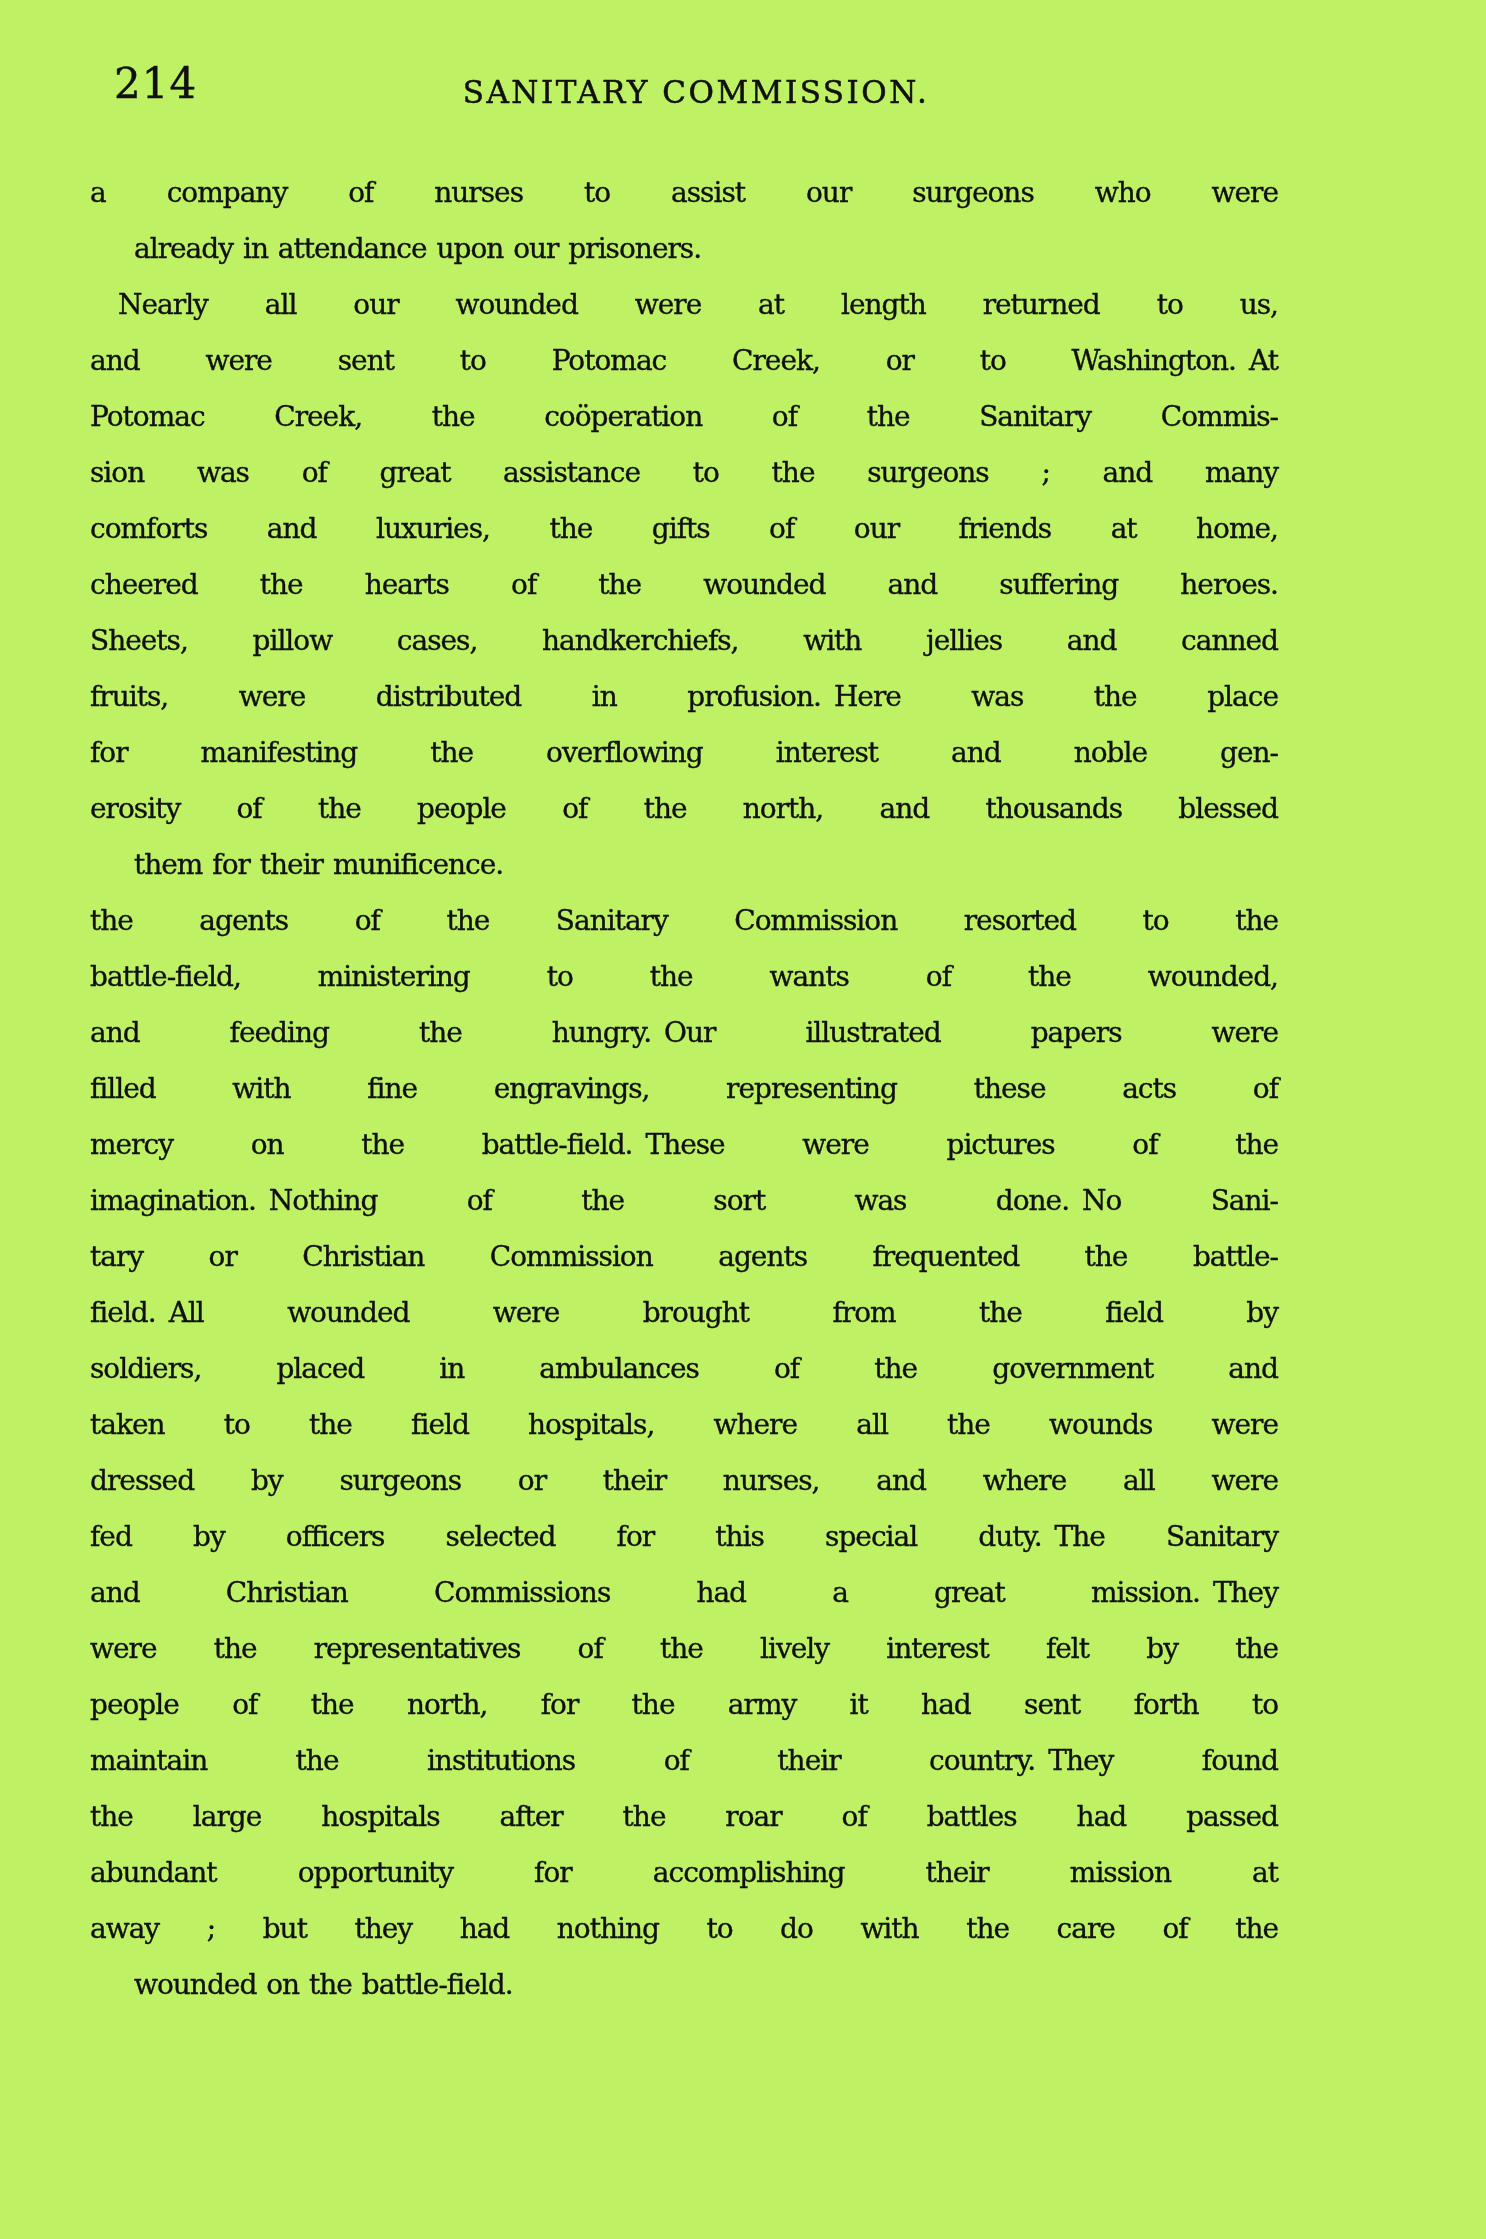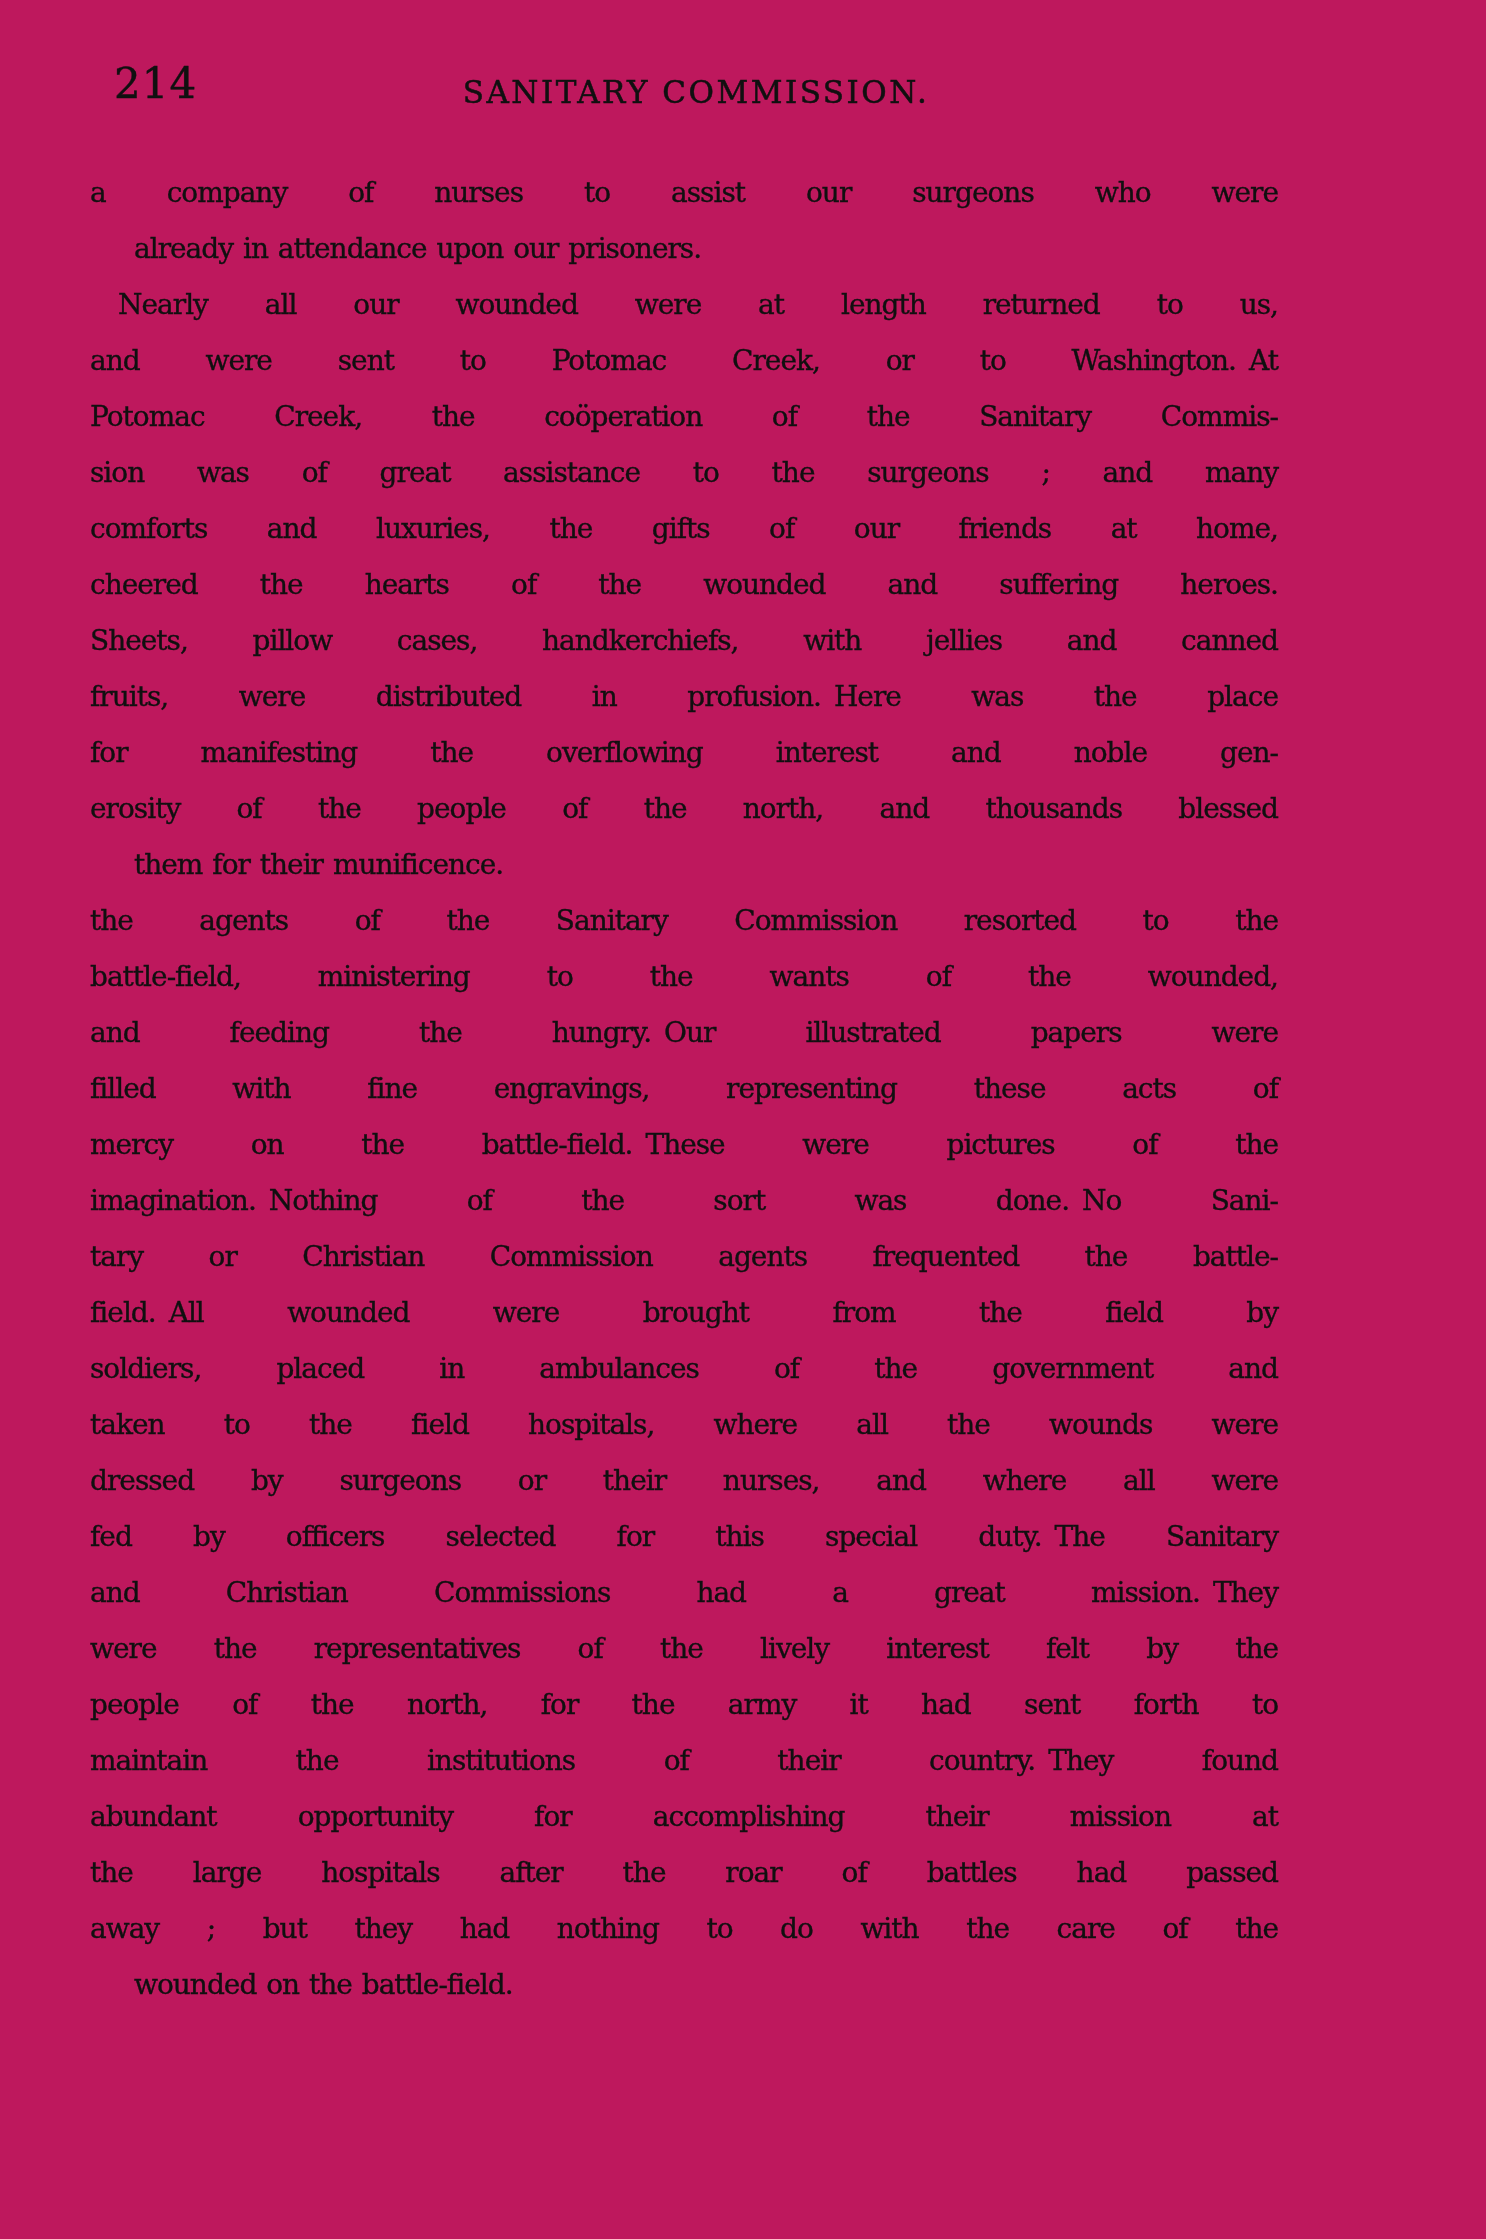--- a/index.html
+++ b/index.html
@@ -1,20 +1,20 @@
 <!DOCTYPE html>
 <html><head>
 <meta charset="utf-8">
 <style>
   html, body { margin: 0; padding: 0; background: #e8e8e8; }
   .page {
     position: relative;
     width: 1486px;
     height: 2239px;
-    background: #be185d;
+    background: #bef264;
     font-family: "DejaVu Serif", serif;
     color: #101010;
     overflow: hidden;
     margin: 0 auto;
   }
   .pagenum {
     position: absolute;
     left: 114px;
     top: 60px;
     font-size: 42px;
@@ -81,18 +81,18 @@
       <div class="text-line">tary or Christian Commission agents frequented the battle-</div>
       <div class="text-line">field. All wounded were brought from the field by</div>
       <div class="text-line">soldiers, placed in ambulances of the government and</div>
       <div class="text-line">taken to the field hospitals, where all the wounds were</div>
       <div class="text-line">dressed by surgeons or their nurses, and where all were</div>
       <div class="text-line">fed by officers selected for this special duty. The Sanitary</div>
       <div class="text-line">and Christian Commissions had a great mission. They</div>
       <div class="text-line">were the representatives of the lively interest felt by the</div>
       <div class="text-line">people of the north, for the army it had sent forth to</div>
       <div class="text-line">maintain the institutions of their country. They found</div>
+      <div class="text-line">the large hospitals after the roar of battles had passed</div>
       <div class="text-line">abundant opportunity for accomplishing their mission at</div>
-      <div class="text-line">the large hospitals after the roar of battles had passed</div>
       <div class="text-line">away ; but they had nothing to do with the care of the</div>
       <div class="text-line parend">wounded on the battle-field.</div>
     </div>
 </div>
 
 </body></html>

